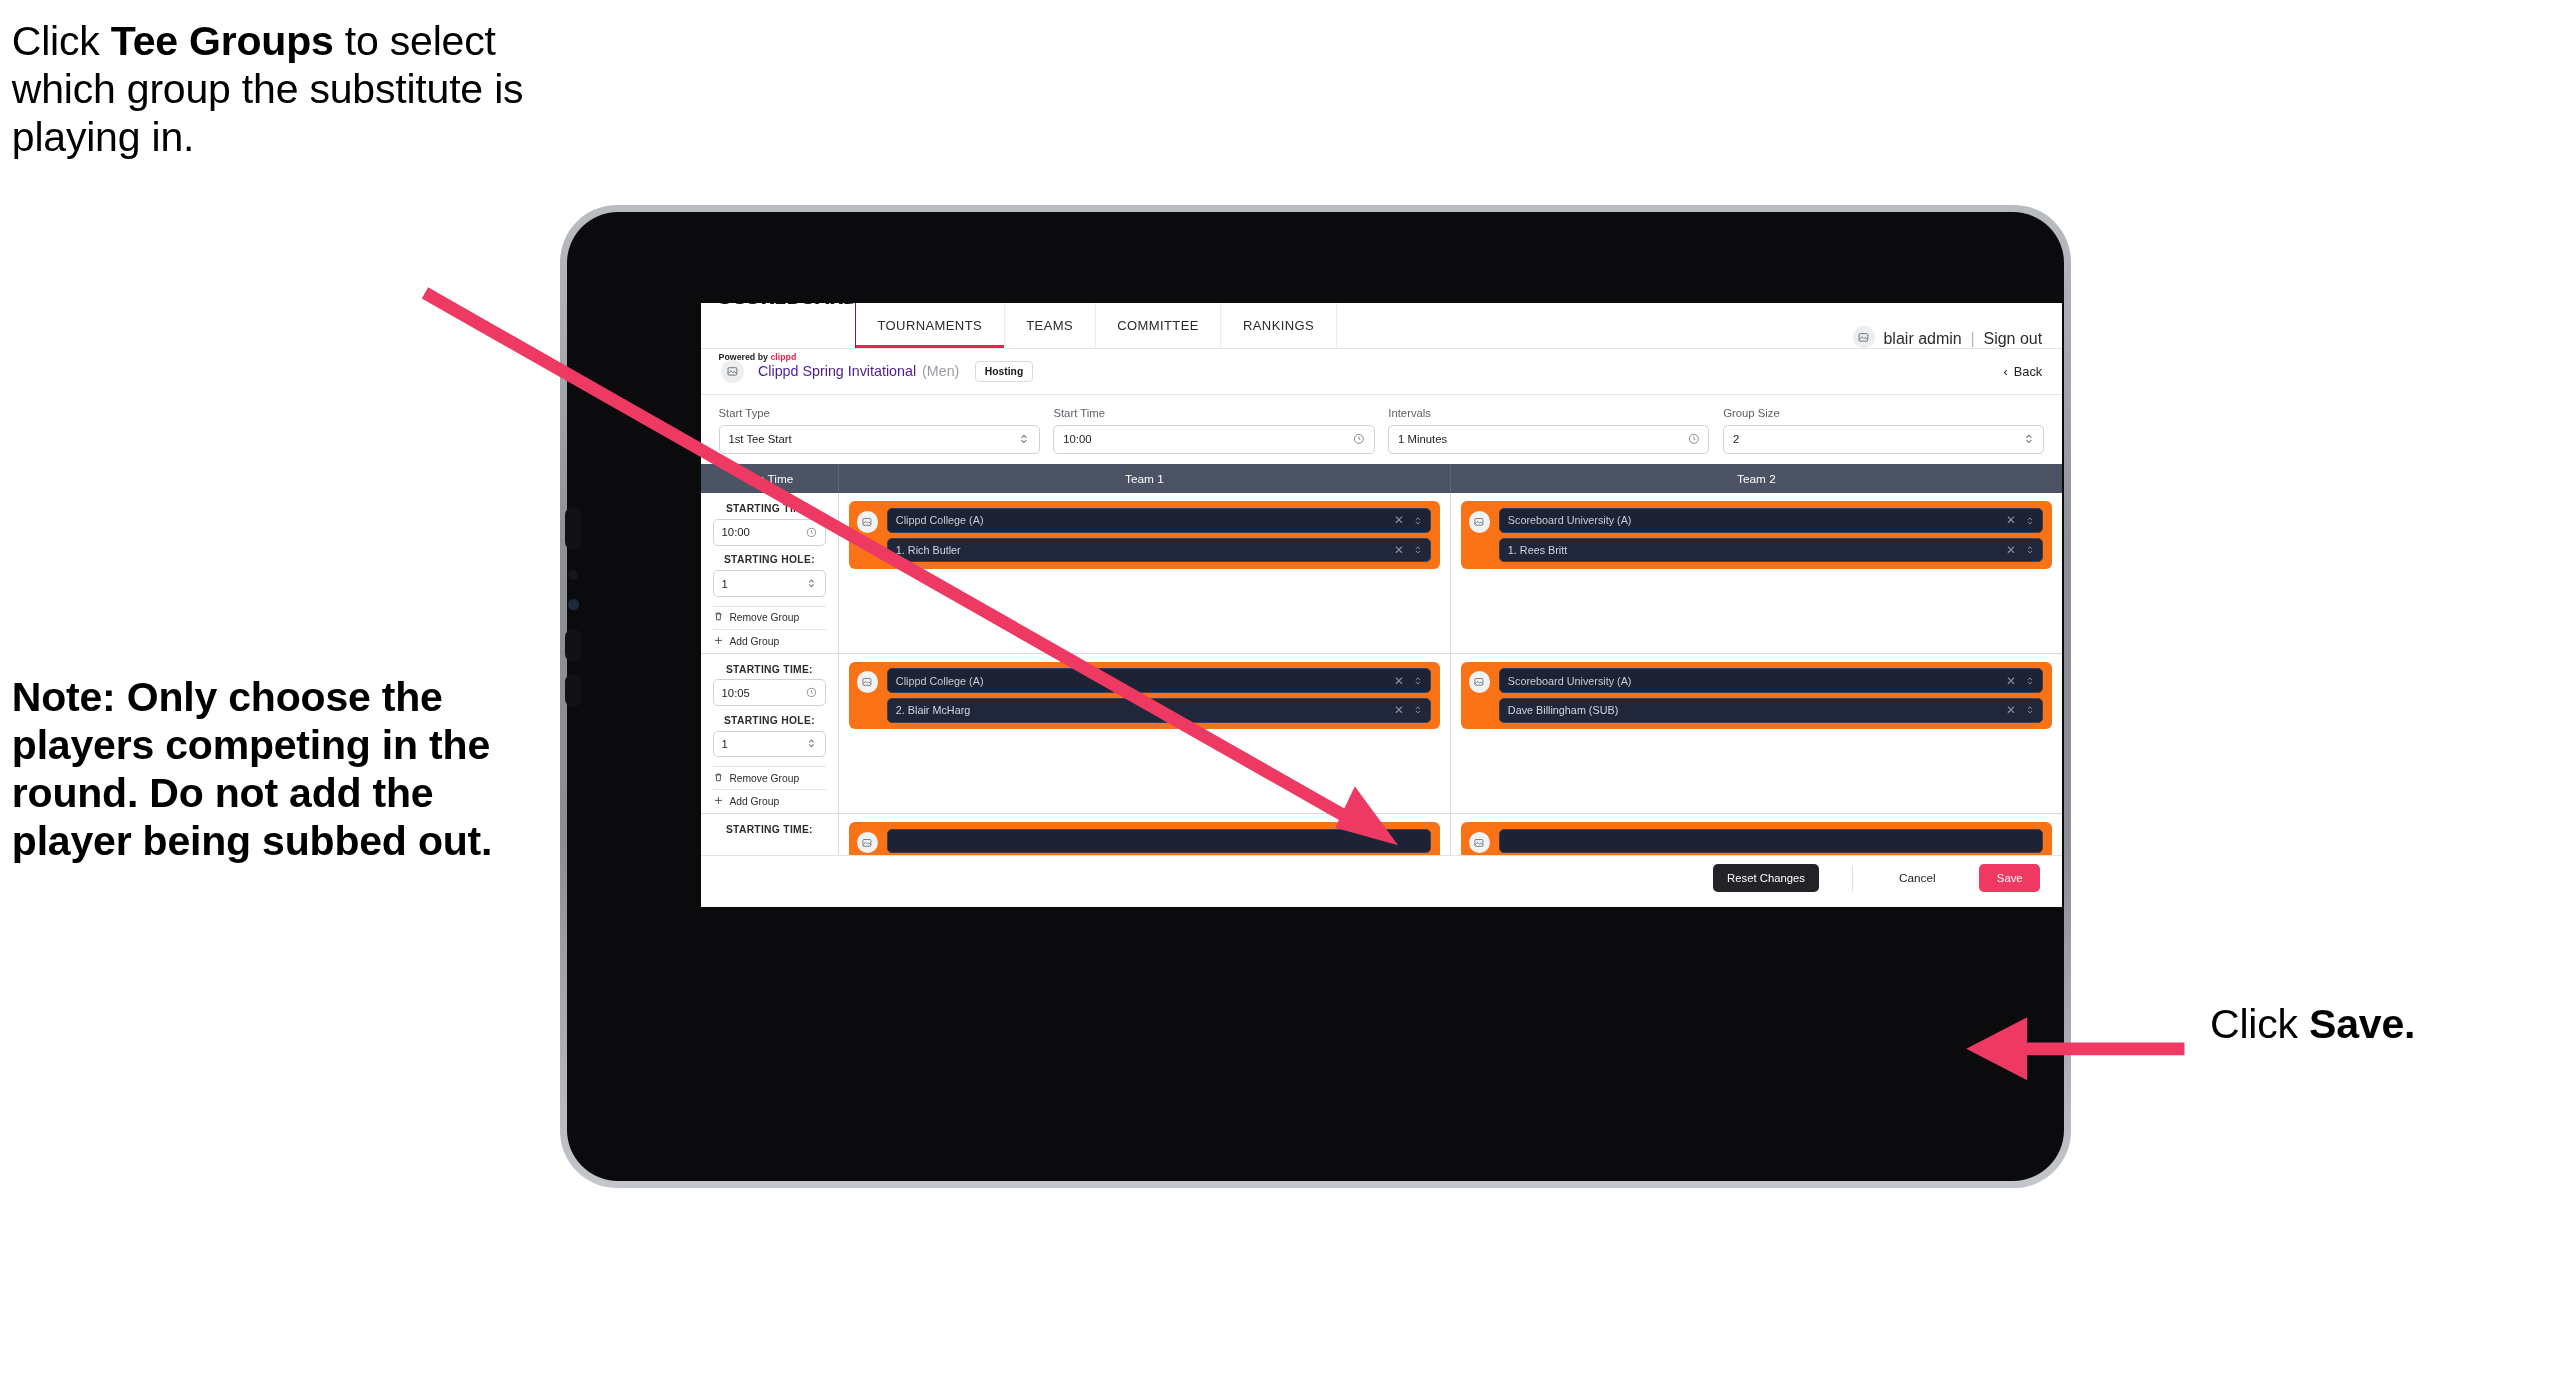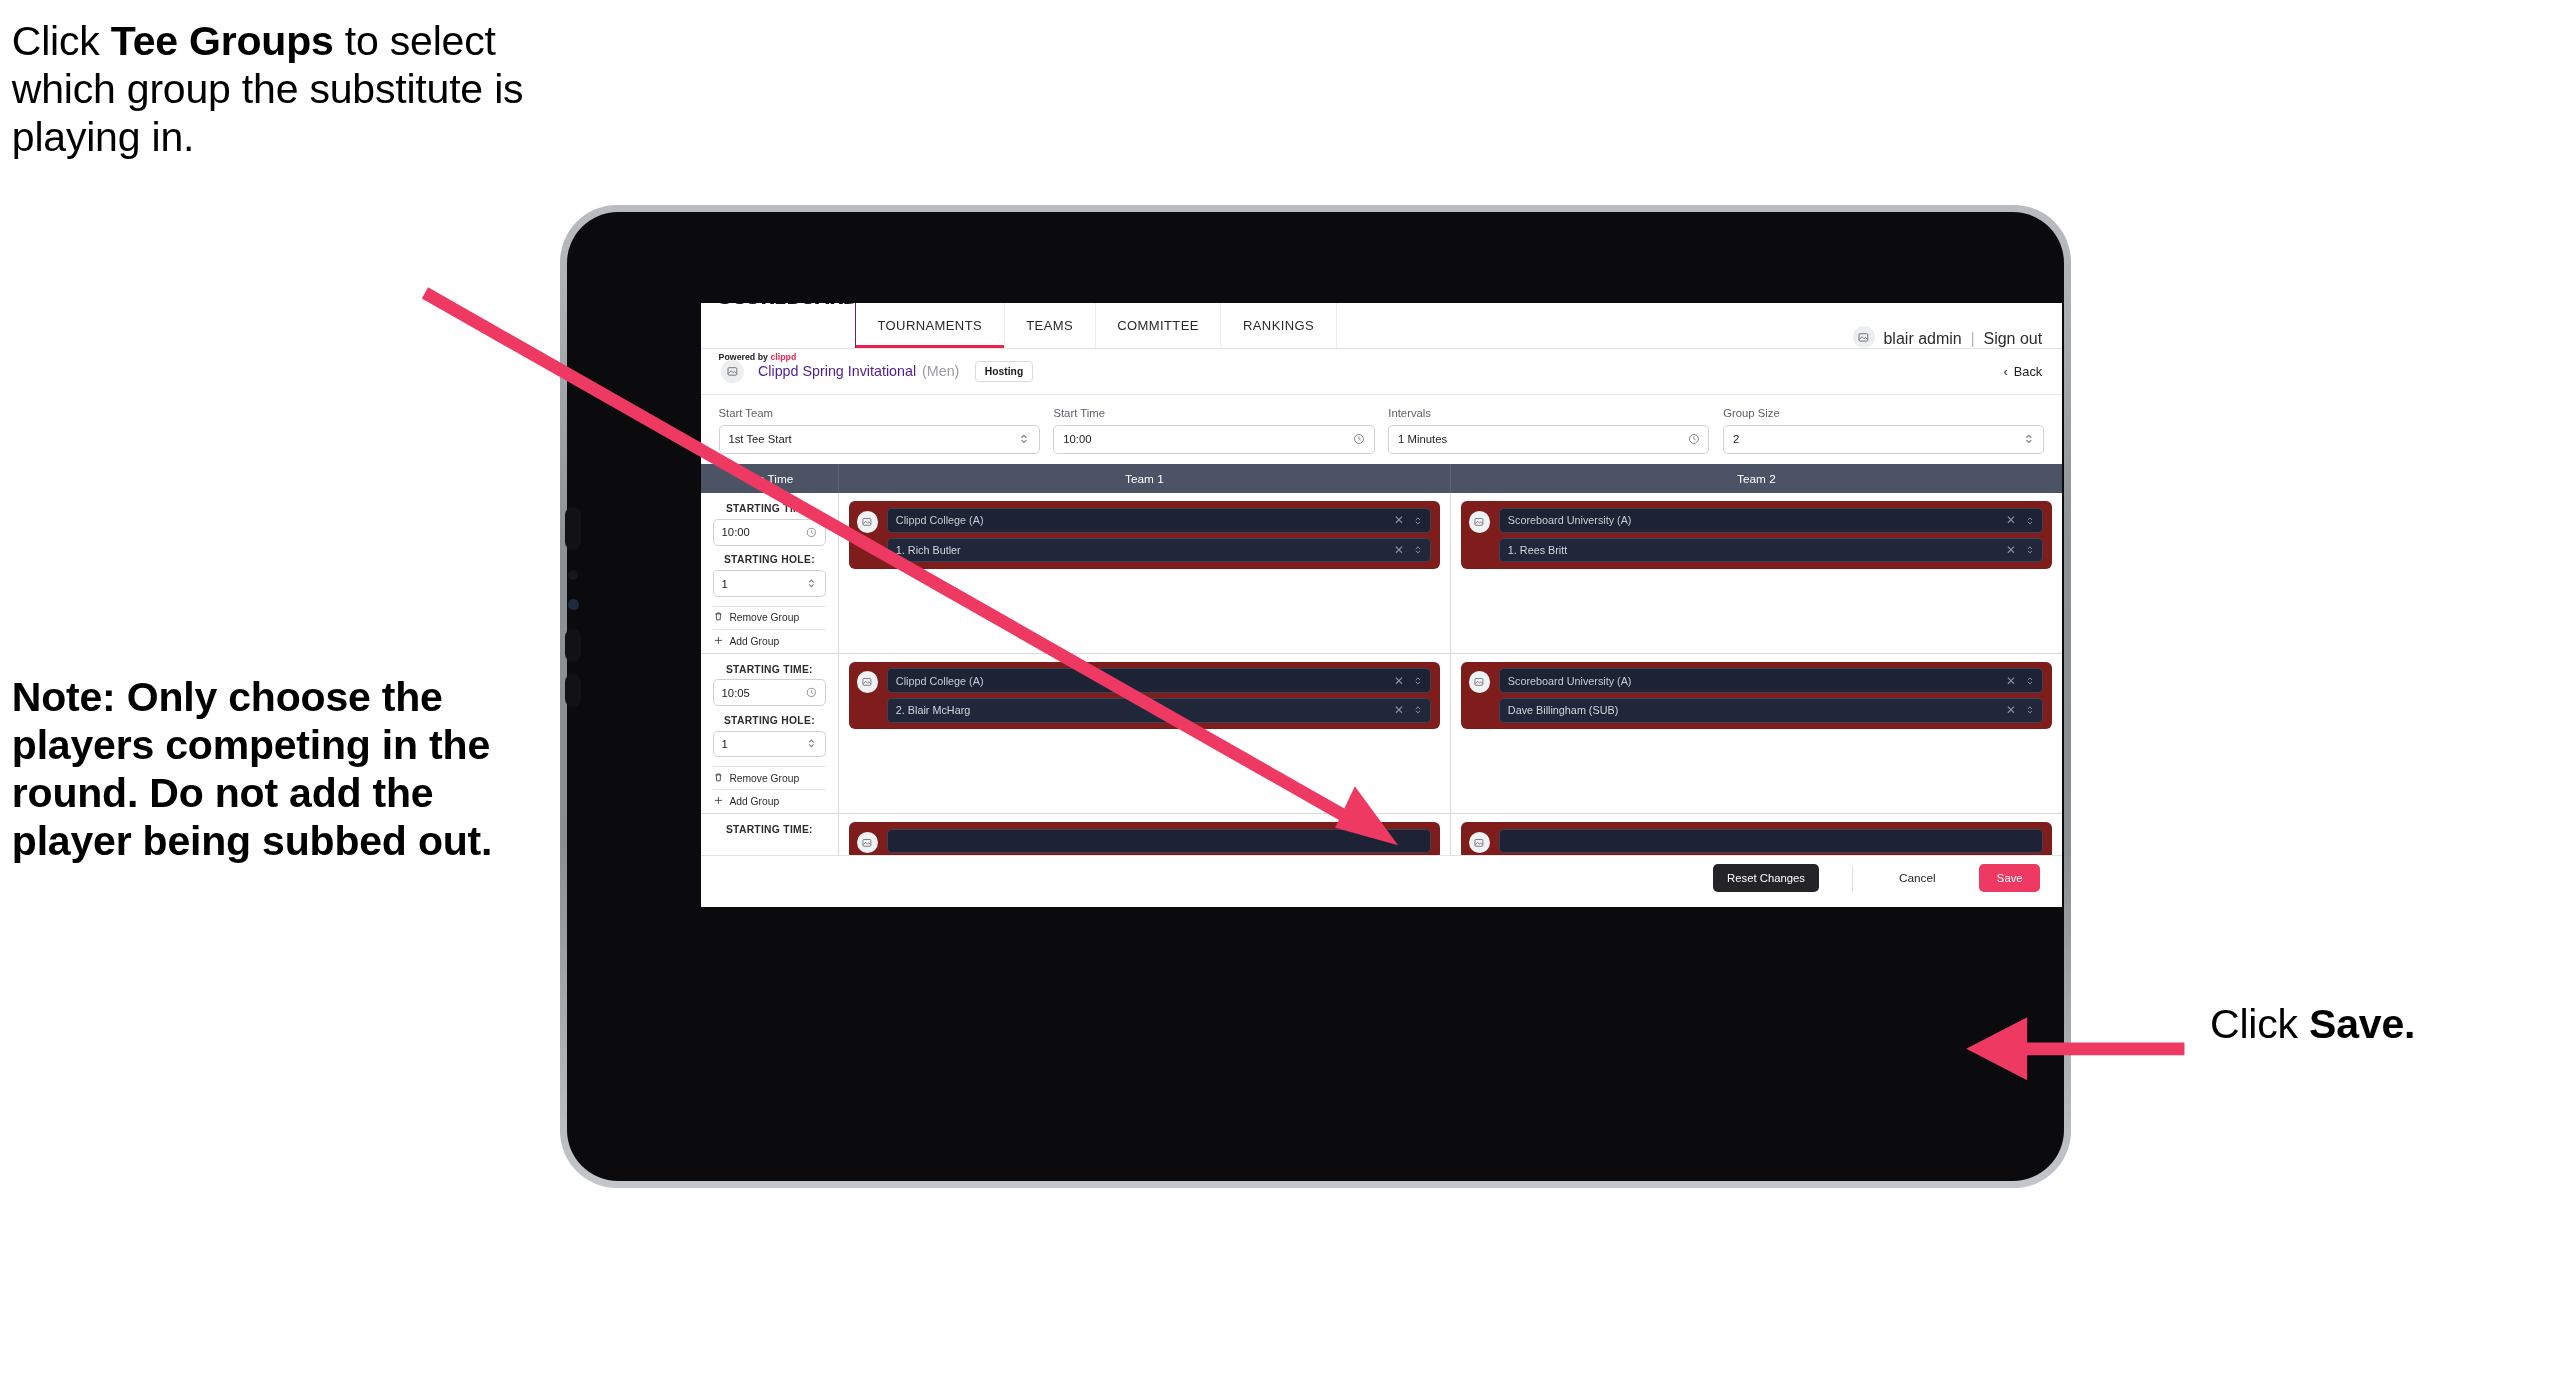--- a/index.html
+++ b/index.html
@@ -128,21 +128,21 @@
   .tee .inp .i { color:#7d8086; display:flex; }
   .tee .inp .i svg { width:10.8px;height:10.8px;}
   .tee .act { font-size:10.3px; color:#2b2b30; display:flex; align-items:center; gap:5.9px; padding:4.9px 0; border-top:1px solid #e2e3e6; cursor:pointer;}
   .tee .act:first-of-type { border-top:none; }
   .tee .act svg { width:10.8px;height:10.8px;}
   .tee .act.plus { color:#2b2b30; }
 
   .teamcol { flex:1; padding:7.9px 9.8px; border-right:1px solid #d9dade;}
   .teamcol:last-child { border-right:none;}
   .card {
-    background:#7f1d1d; border-radius:5.9px; padding:6.9px 8.8px 6.9px 7.9px;
+    background:#f97316; border-radius:5.9px; padding:6.9px 8.8px 6.9px 7.9px;
     display:flex; align-items:flex-start; gap:8.8px;
   }
   .card .bubble { width:21.6px;height:21.6px;border-radius:50%;background:#f1f2f4;display:flex;align-items:center;justify-content:center;flex:0 0 auto;margin-top:2.9px;}
   .card .bubble svg{width:9.8px;height:9.8px;}
   .card .rows { flex:1; display:flex; flex-direction:column; gap:4.9px;}
   .row {
     border:1px solid #3b4256; border-radius:4.9px; background:#20273a;
     height:24.6px; display:flex; align-items:center; padding:0 7.9px;
     font-size:10.8px; color:#d3d6dd;
   }
@@ -229,21 +229,21 @@
           <div class="t2">(Men)</div>
           <div class="badge">Hosting</div>
           <div class="back">
             <span>‹</span>
             <span>Back</span>
           </div>
         </div>
 
         <div id="controls">
           <div class="fld">
-            <label>Start Team</label>
+            <label>Start Type</label>
             <div class="ctl">
               <span class="val">1st Tee Start</span>
               <span class="ind">
                   <svg viewBox="0 0 12 12" fill="none" stroke="#7d8086" stroke-width="1.2">
                     <path d="M3.5 4.8L6 2.3l2.5 2.5M3.5 7.2L6 9.7l2.5-2.5"></path>
                   </svg>
                 </span>
             </div>
           </div>
           <div class="fld">

